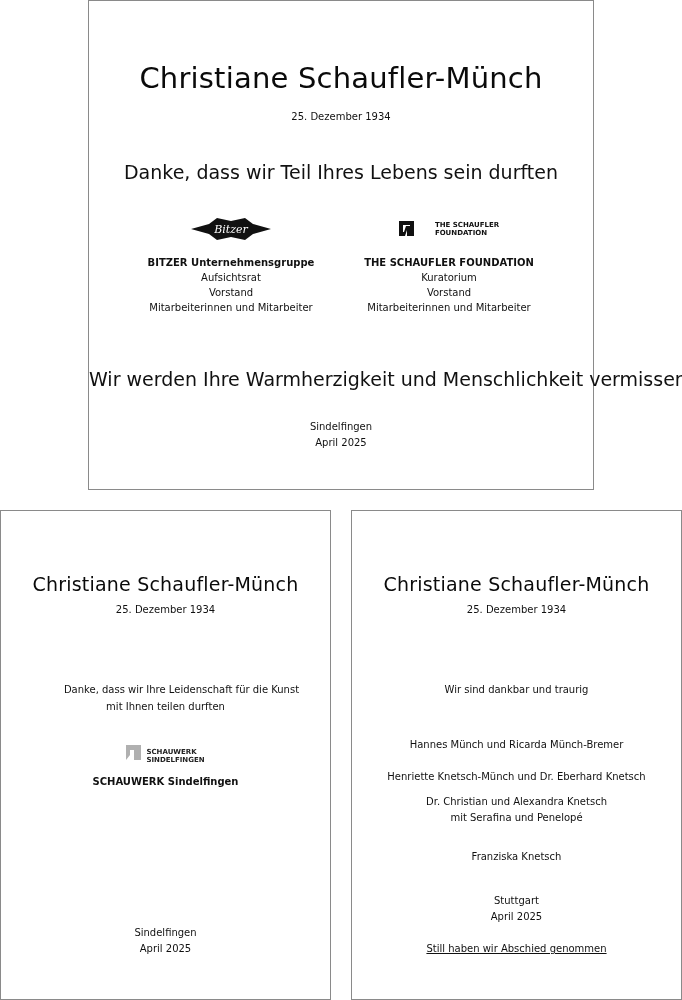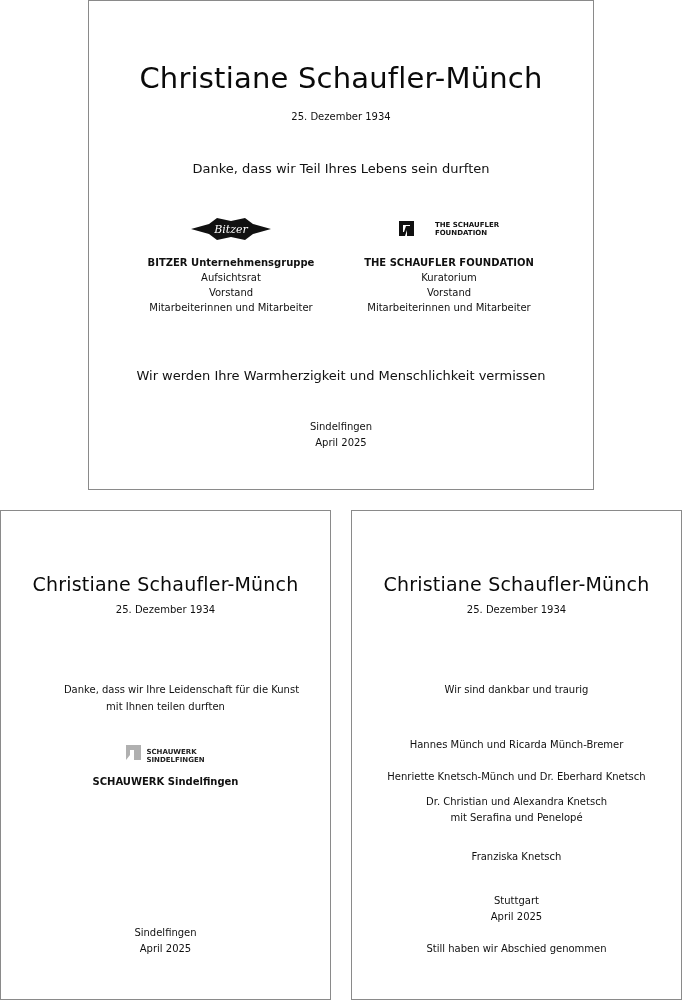--- a/index.html
+++ b/index.html
@@ -2,21 +2,21 @@
 <html><head>
   <meta charset="utf-8">
   <style>
     html, body { margin: 0; padding: 0; background: #ffffff; }
     body { width: 682px; height: 1000px; position: relative; overflow: hidden;
            font-family: "DejaVu Sans", sans-serif; color: #111; }
     .card { position: absolute; box-sizing: border-box; border: 1px solid #8a8a8a; background: #fff; }
     .line { position: absolute; left: 0; right: 0; text-align: center; white-space: nowrap; }
     .name { font-family: "DejaVu Sans", sans-serif; font-weight: normal; color: #0a0a0a; letter-spacing: 0.2px; }
     .small { font-size: 10px; }
-    .mid { font-size: 13px; }
+    .mid { font-size: 19px; }
     .bold { font-weight: bold; }
     .col { position: absolute; text-align: center; }
     .col .t { display: block; white-space: nowrap; }
     .logo { position: absolute; }
   </style>
 </head>
 <body>
 
 <div class="card" style="left:88px; top:0; width:506px; height:490px;">
   <div class="line name" style="top:60px; font-size:29px;">Christiane Schaufler-Münch</div>
@@ -81,14 +81,14 @@
   <div class="line name" style="top:62px; font-size:19px;">Christiane Schaufler-Münch</div>
   <div class="line small" style="top:93px;">25. Dezember 1934</div>
   <div class="line small" style="top:228px;">Hannes Münch und Ricarda Münch-Bremer</div>
   <div class="line small" style="top:173px;">Wir sind dankbar und traurig</div>
   <div class="line small" style="top:260px;">Henriette Knetsch-Münch und Dr. Eberhard Knetsch</div>
   <div class="line small" style="top:285px;">Dr. Christian und Alexandra Knetsch</div>
   <div class="line small" style="top:301px;">mit Serafina und Penelopé</div>
   <div class="line small" style="top:340px;">Franziska Knetsch</div>
   <div class="line small" style="top:384px;">Stuttgart</div>
   <div class="line small" style="top:400px;">April 2025</div>
-  <div class="line small" style="top:432px;">Still haben wir Abschied genommen</div>
+  <div class="line small" style="top:432px;text-decoration:underline;">Still haben wir Abschied genommen</div>
 </div>
 
 </body></html>

